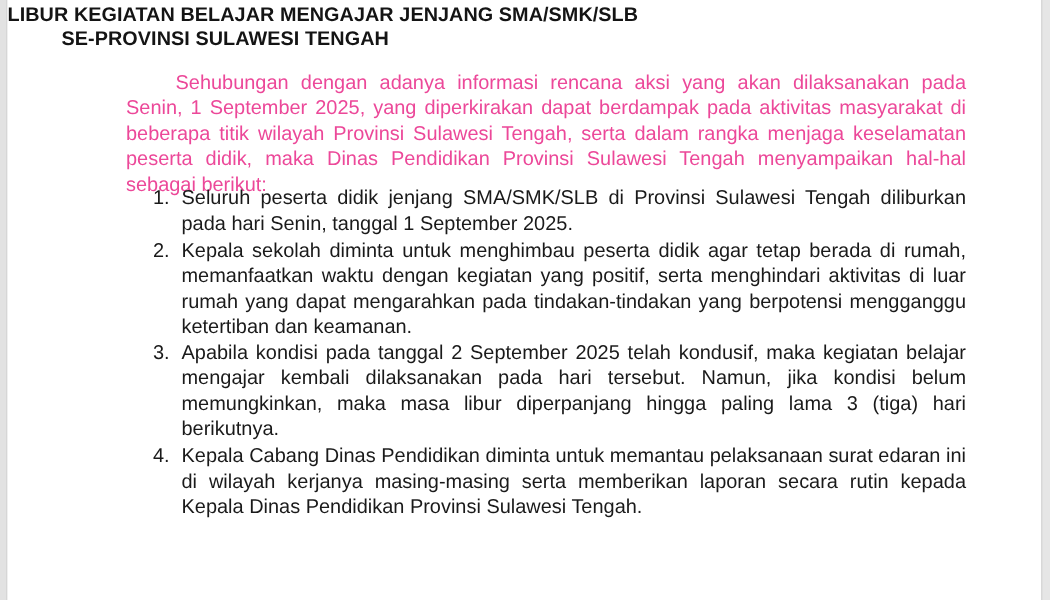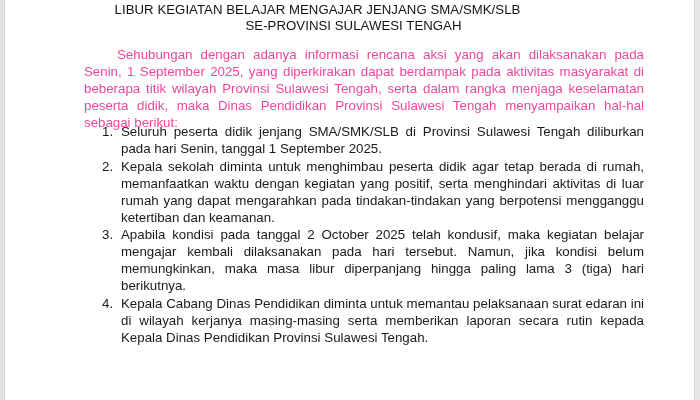--- a/index.html
+++ b/index.html
@@ -16,22 +16,22 @@
     }
     .edge-right {
       position: absolute; right: 0; top: 0; width: 5px; height: 400px;
       background: #e6e6e6; border-left: 1px solid #d8d8d8;
     }
     .page {
       position: absolute; left: 5px; top: 0; width: 689px; height: 400px;
       background: #ffffff;
     }
     .title {
-      position: absolute; left: 0; width: 625px; text-align: center;
-      font-weight: normal; font-size: 13.2px; letter-spacing: 0.05px;
+      position: absolute; left: 0; width: 625px; 
+      font-weight: bold; font-size: 13.2px; letter-spacing: 0.05px;
       color: #141414;
     }
     .title.l1 { top: 2px; }
     .title.l2 { top: 18px; margin-left: 36px; }
     .para {
       position: absolute; left: 79px; width: 560px;
       font-size: 13.3px; line-height: 16.9px; text-align: justify;
       color: #ec4899;
     }
     .para .indent { display: inline-block; width: 33px; }
@@ -57,19 +57,19 @@
 
 <div class="page">
   <div class="title l1">LIBUR KEGIATAN BELAJAR MENGAJAR JENJANG SMA/SMK/SLB</div>
   <div class="title l2">SE-PROVINSI SULAWESI TENGAH</div>
 
   <div class="para p-intro"><span class="indent"></span><span>Sehubungan dengan adanya informasi rencana aksi yang akan dilaksanakan pada Senin, 1 September 2025, yang diperkirakan dapat berdampak pada aktivitas masyarakat di beberapa titik wilayah Provinsi Sulawesi Tengah, serta dalam rangka menjaga keselamatan peserta didik, maka Dinas Pendidikan Provinsi Sulawesi Tengah menyampaikan hal-hal sebagai berikut:</span></div>
 
   <ol class="list list-1">
     <li><span class="num">1.</span><span>Seluruh peserta didik jenjang SMA/SMK/SLB di Provinsi Sulawesi Tengah diliburkan pada hari Senin, tanggal 1 September 2025.</span></li>
     <li><span class="num">2.</span><span>Kepala sekolah diminta untuk menghimbau peserta didik agar tetap berada di rumah, memanfaatkan waktu dengan kegiatan yang positif, serta menghindari aktivitas di luar rumah yang dapat mengarahkan pada tindakan-tindakan yang berpotensi mengganggu ketertiban dan keamanan.</span></li>
-    <li><span class="num">3.</span><span>Apabila kondisi pada tanggal 2 October 2025 telah kondusif, maka kegiatan belajar mengajar kembali dilaksanakan pada hari tersebut. Namun, jika kondisi belum memungkinkan, maka masa libur diperpanjang hingga paling lama 3 (tiga) hari berikutnya.</span></li>
+    <li><span class="num">3.</span><span>Apabila kondisi pada tanggal 2 September 2025 telah kondusif, maka kegiatan belajar mengajar kembali dilaksanakan pada hari tersebut. Namun, jika kondisi belum memungkinkan, maka masa libur diperpanjang hingga paling lama 3 (tiga) hari berikutnya.</span></li>
     <li><span class="num">4.</span><span>Kepala Cabang Dinas Pendidikan diminta untuk memantau pelaksanaan surat edaran ini di wilayah kerjanya masing-masing serta memberikan laporan secara rutin kepada Kepala Dinas Pendidikan Provinsi Sulawesi Tengah.</span></li>
   </ol>
 
 
   <div class="sign">Ditetapkan di Palu</div>
 </div>
 
 </body></html>

